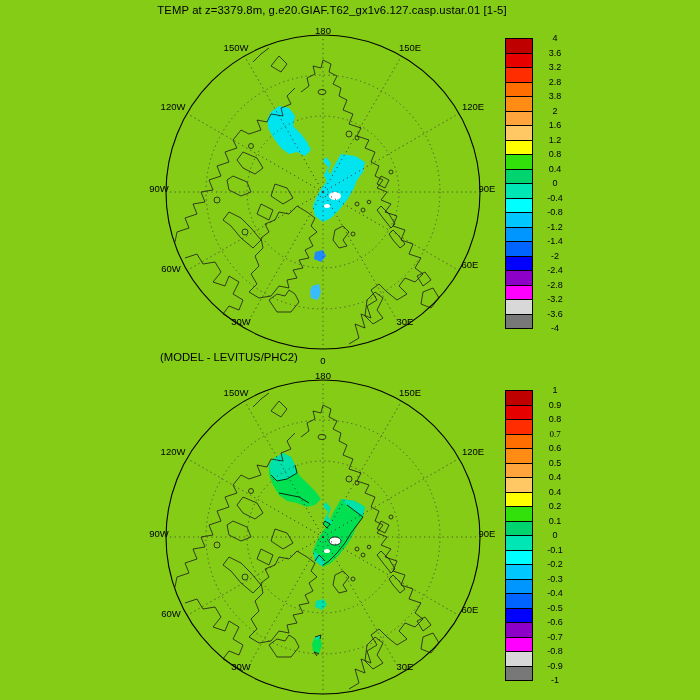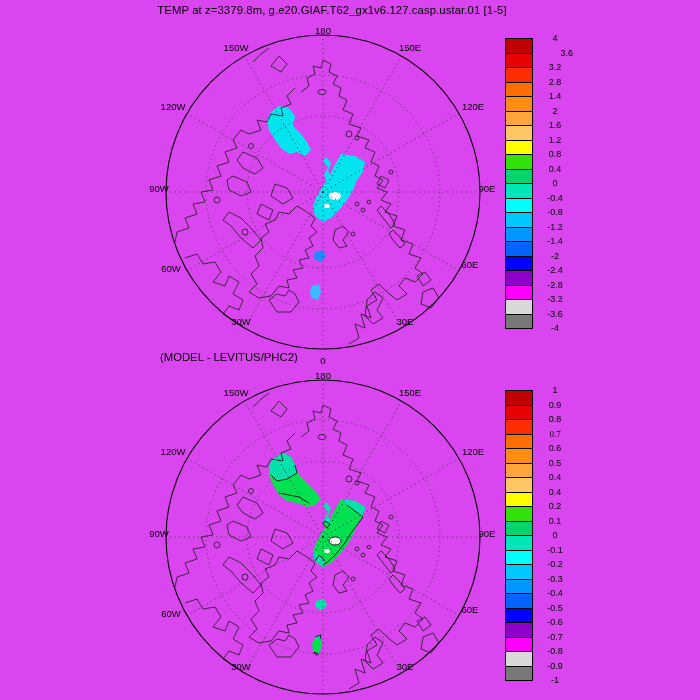--- a/index.html
+++ b/index.html
@@ -1,16 +1,16 @@
 <!DOCTYPE html>
 <html><head>
 <meta charset="utf-8">
 <style>
   html,body{margin:0;padding:0;background:#fff;}
-  .page{position:relative;width:700px;height:700px;background:#d946ef;overflow:hidden;
+  .page{position:relative;width:700px;height:700px;background:#84cc16;overflow:hidden;
         font-family:"Liberation Sans", sans-serif;color:#000;}
   .title{position:absolute;top:4px;left:0;width:664px;text-align:center;
          font-size:11.3px;letter-spacing:0.1px;}
   .subtitle{position:absolute;top:351px;left:160px;font-size:11.3px;}
   .mapsvg{position:absolute;width:360px;height:360px;}
   #map-top{left:143px;top:12px;}
   #map-bottom{left:143px;top:357px;}
   .mapsvg text{font-family:"Liberation Sans", sans-serif;font-size:9.5px;fill:#000;}
   .colorbar{position:absolute;left:505px;width:80px;}
   #cb-top{top:38px;height:292px;}
@@ -186,24 +186,24 @@
       <div class="cb-box" style="top: 159.5px; background: rgb(0, 255, 255);"></div>
       <div class="cb-box" style="top: 174px; background: rgb(0, 200, 255);"></div>
       <div class="cb-box" style="top: 188.5px; background: rgb(0, 150, 255);"></div>
       <div class="cb-box" style="top: 203px; background: rgb(0, 100, 255);"></div>
       <div class="cb-box" style="top: 217.5px; background: rgb(0, 0, 255);"></div>
       <div class="cb-box" style="top: 232px; background: rgb(140, 0, 200);"></div>
       <div class="cb-box" style="top: 246.5px; background: rgb(255, 0, 255);"></div>
       <div class="cb-box" style="top: 261px; background: rgb(216, 216, 216);"></div>
       <div class="cb-box" style="top: 275.5px; background: rgb(120, 120, 120);"></div>
       <div class="cb-label" style="top: -5px;">4</div>
-      <div class="cb-label" style="top: 9.5px; text-align: right;">3.6</div>
+      <div class="cb-label" style="top: 9.5px;">3.6</div>
       <div class="cb-label" style="top: 24px;">3.2</div>
       <div class="cb-label" style="top: 38.5px;">2.8</div>
-      <div class="cb-label" style="top: 53px;">1.4</div>
+      <div class="cb-label" style="top: 53px;">3.8</div>
       <div class="cb-label" style="top: 67.5px;">2</div>
       <div class="cb-label" style="top: 82px;">1.6</div>
       <div class="cb-label" style="top: 96.5px;">1.2</div>
       <div class="cb-label" style="top: 111px;">0.8</div>
       <div class="cb-label" style="top: 125.5px;">0.4</div>
       <div class="cb-label" style="top: 140px;">0</div>
       <div class="cb-label" style="top: 154.5px;">-0.4</div>
       <div class="cb-label" style="top: 169px;">-0.8</div>
       <div class="cb-label" style="top: 183.5px;">-1.2</div>
       <div class="cb-label" style="top: 198px;">-1.4</div>

